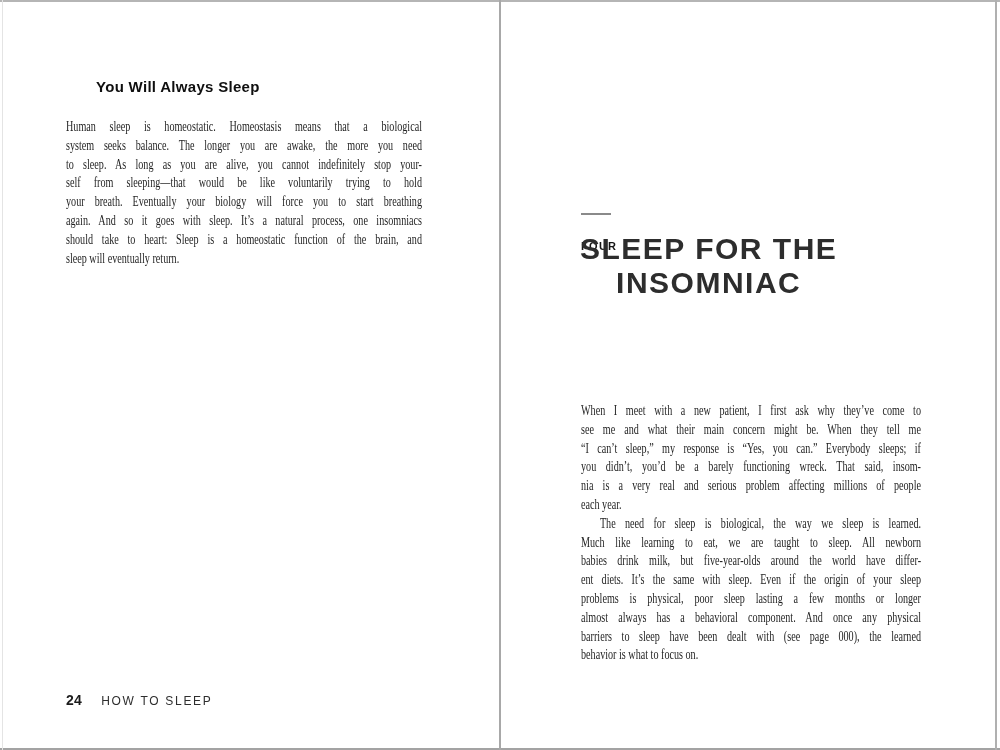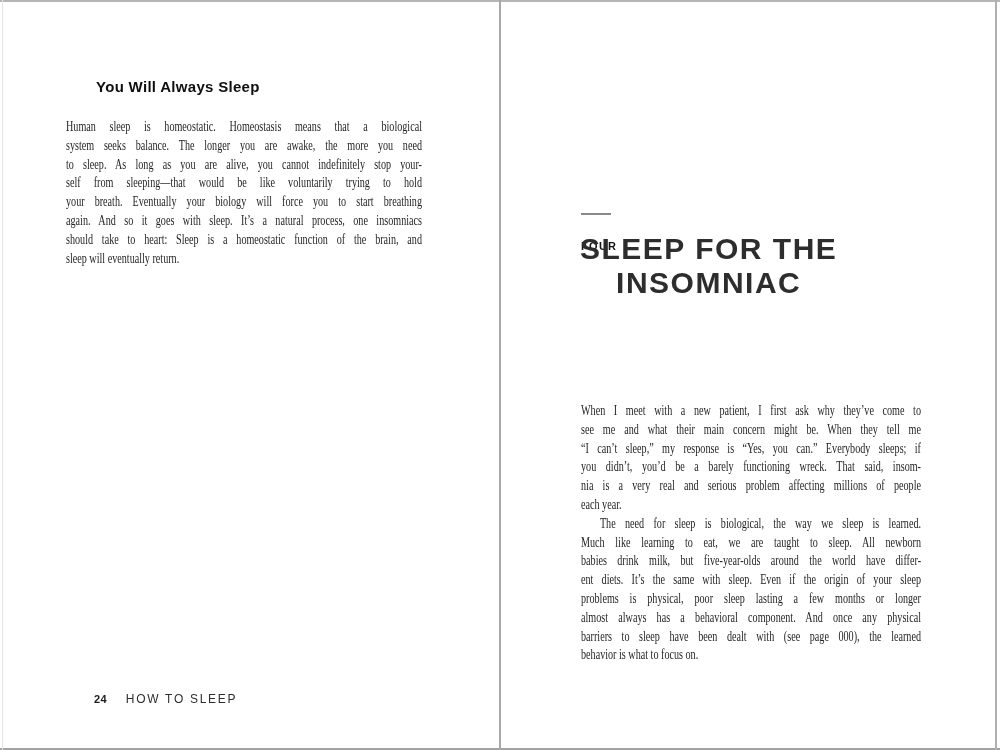--- a/index.html
+++ b/index.html
@@ -51,22 +51,22 @@
 
   
   .page-footer {
     position: absolute;
     left: 66px; top: 692px;
     display: flex;
     align-items: baseline;
     gap: 19px;
   }
   .page-number {
-    font-size: 11px; font-weight: 700;
-    color: #1c1c1c; letter-spacing: 0.3px; margin-left: 28px;
+    font-size: 14px; font-weight: 700;
+    color: #1c1c1c; letter-spacing: 0.3px;
   }
   .running-title {
     font-size: 12px; font-weight: 400;
     color: #2e2e2e; letter-spacing: 1.7px;
   }
 
   
   .chapter-label {
     position: absolute;
     left: 581px; top: 196px;

